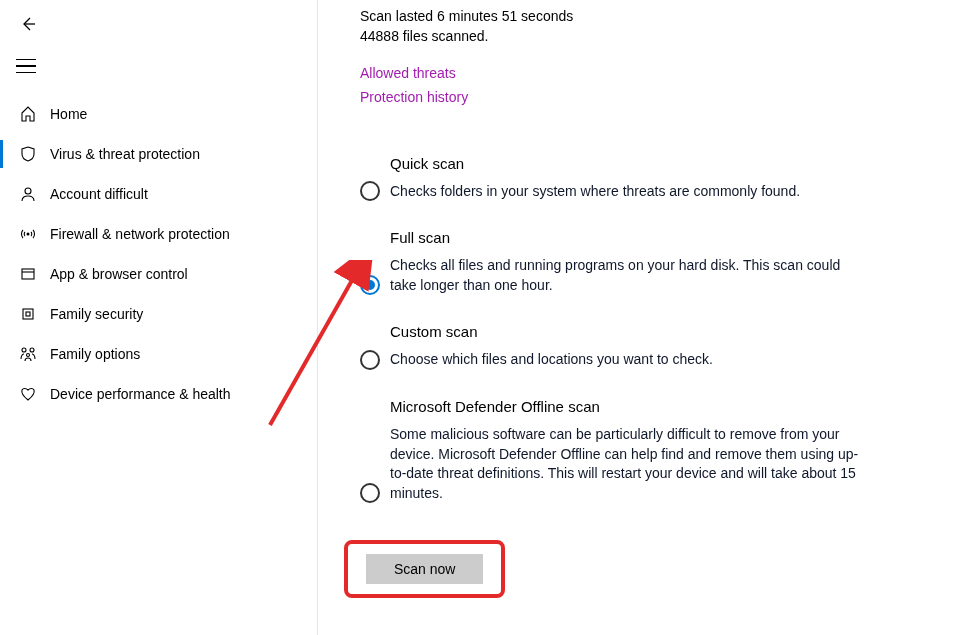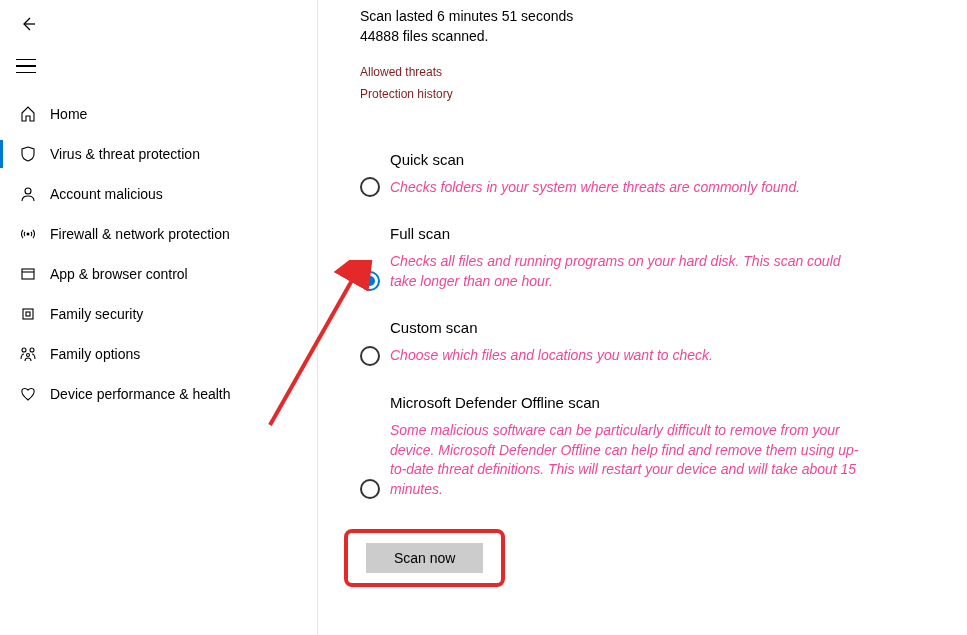--- a/index.html
+++ b/index.html
@@ -74,22 +74,22 @@
       margin-top: 6px;
       font-size: 14px;
       line-height: 1.45;
       color: #000;
     }
     .links {
       margin-left: 42px;
       margin-top: 18px;
     }
     .link {
-      color: #7f1d1d;
-      font-size: 12px;
+      color: #a21caf;
+      font-size: 14px;
       cursor: pointer;
       display: block;
       margin-bottom: 8px;
     }
     .options {
       margin-left: 42px;
       margin-top: 50px;
     }
     .option {
       display: flex;
@@ -118,31 +118,30 @@
     .option-text {
       max-width: 480px;
     }
     .option-title {
       font-size: 15px;
       color: #000;
       margin-bottom: 10px;
     }
     .option-desc {
       font-size: 14px;
-      color: #ec4899;
+      color: #0f172a;
       line-height: 1.4;
-      font-style: italic;
     }
     .scan-btn-wrap {
       display: inline-block;
       border: 4px solid #e3292a;
       border-radius: 8px;
       padding: 10px 18px;
       margin-left: 26px;
-      margin-top: 2px;
+      margin-top: 9px;
     }
     .scan-btn {
       background: #cccccc;
       border: none;
       padding: 7px 28px;
       font-size: 14px;
       font-family: inherit;
       cursor: pointer;
       color: #000;
     }
@@ -185,21 +184,21 @@
         </span>
       <span class="nav-label">Virus &amp; threat protection</span>
     </div>
     <div class="nav-item">
       <span class="nav-icon">
           <svg width="18" height="18" viewBox="0 0 18 18">
             <circle cx="9" cy="6" r="3" stroke="#000" stroke-width="1.1" fill="none"></circle>
             <path d="M3 16 C3 12 6 11 9 11 C12 11 15 12 15 16" stroke="#000" stroke-width="1.1" fill="none"></path>
           </svg>
         </span>
-      <span class="nav-label">Account malicious</span>
+      <span class="nav-label">Account difficult</span>
     </div>
     <div class="nav-item">
       <span class="nav-icon">
           <svg width="18" height="18" viewBox="0 0 18 18">
             <path d="M4 5 C2 7 2 11 4 13 M6 7 C5 8 5 10 6 11 M12 7 C13 8 13 10 12 11 M14 5 C16 7 16 11 14 13" stroke="#000" stroke-width="1.1" fill="none"></path>
             <circle cx="9" cy="9" r="1.5" fill="#000"></circle>
           </svg>
         </span>
       <span class="nav-label">Firewall &amp; network protection</span>
     </div>

